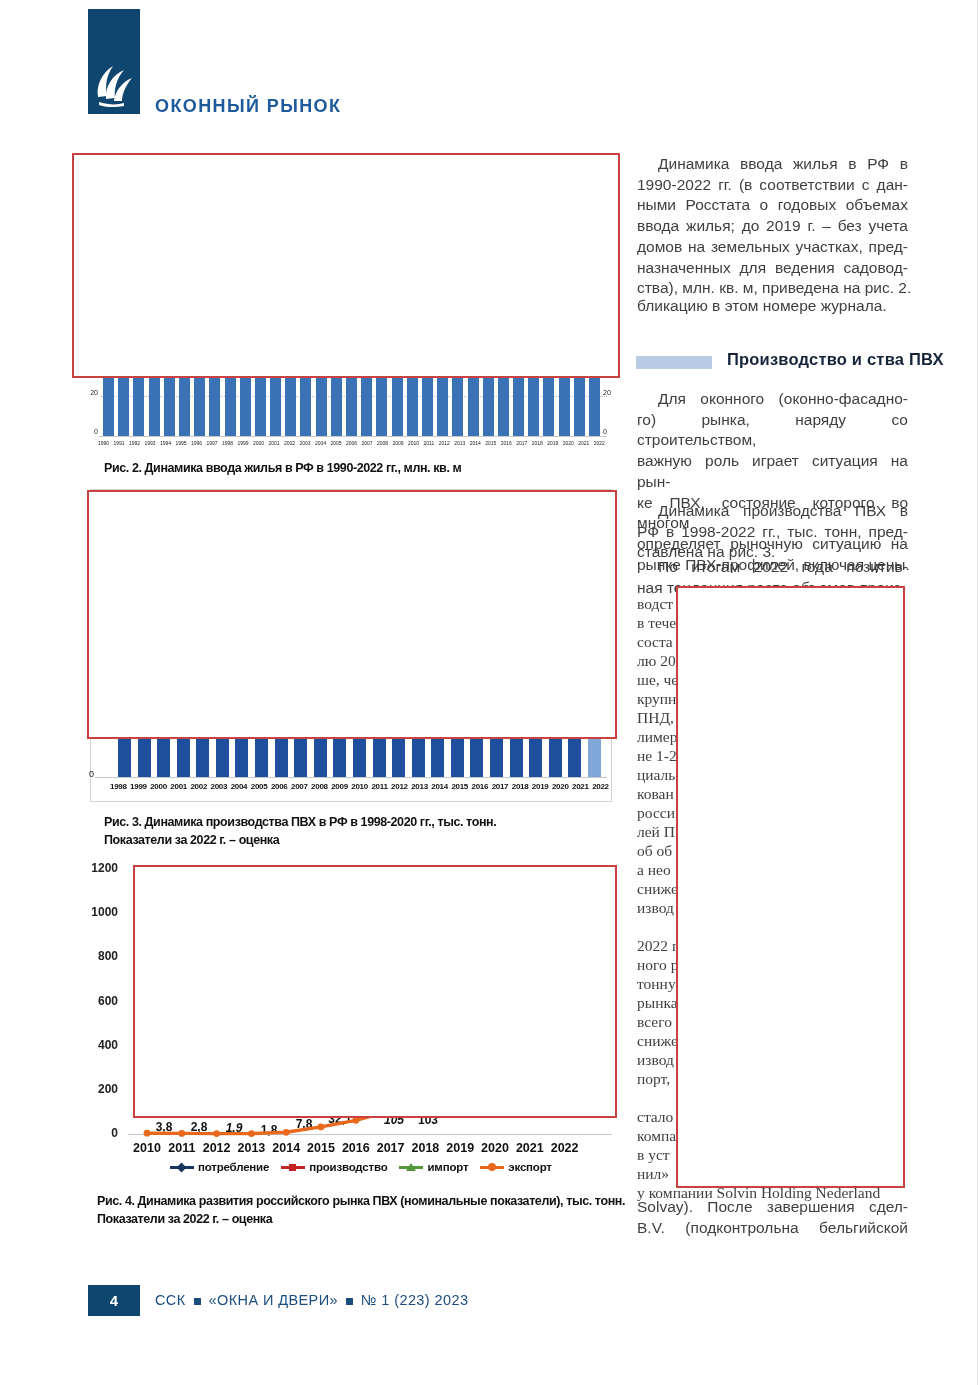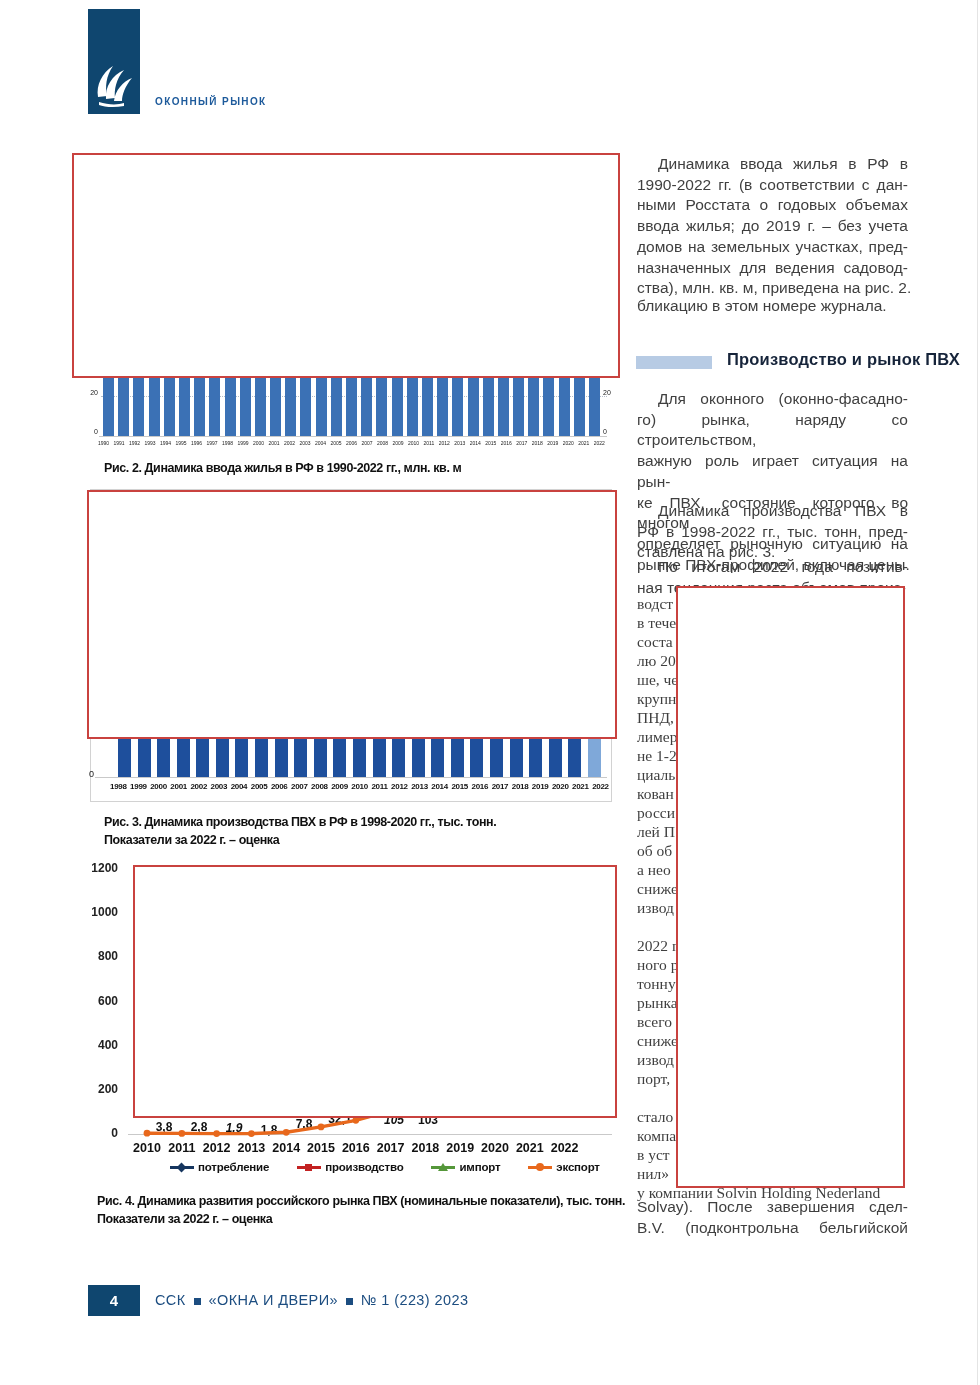--- a/index.html
+++ b/index.html
@@ -3,21 +3,21 @@
 <meta charset="utf-8">
 <style>
   html,body{margin:0;padding:0;background:#fff;}
   #page{position:relative;width:980px;height:1385px;background:#fff;overflow:hidden;
         font-family:"Liberation Sans",sans-serif;}
   .abs{position:absolute;}
   .edge{position:absolute;right:2px;top:0;width:1px;height:100%;background:#e4e4e4;}
 
   
   #logo-box{left:88px;top:9px;width:52px;height:105px;background:#0f466f;}
-  #header-label{left:155px;top:96px;font-size:10px;font-weight:bold;letter-spacing:1.4px;color:#1d5a9b;}
+  #header-label{left:155px;top:96px;font-size:18px;font-weight:bold;letter-spacing:1.4px;color:#1d5a9b;}
   #footer-box{left:88px;top:1285px;width:52px;height:31px;background:#0f466f;color:#fff;
               font-size:15px;font-weight:bold;text-align:center;line-height:31px;}
   #footer-imprint{left:155px;top:1292px;font-size:14.5px;color:#1c4d80;letter-spacing:.4px;}
   .sq{display:inline-block;width:7px;height:7px;background:#1c4d80;margin:0 8px;}
 
   
   .col{width:271px;font-size:15.5px;line-height:20.7px;color:#3f3f3f;z-index:5;}
   .ln{white-space:nowrap;overflow:visible;}
   .j{white-space:normal;text-align:justify;text-align-last:justify;}
   .ind{text-indent:21px;}
@@ -46,21 +46,21 @@
   #fig3-bars .bar{width:13px;height:38px;}
   #fig3-xlabels{left:110px;top:782px;width:499px;display:flex;justify-content:space-between;
                 font-size:8px;font-weight:bold;letter-spacing:-0.3px;color:#111;z-index:6;}
   .tick9{font-size:9px;color:#222;width:16px;text-align:right;z-index:6;}
 
   
   .ytick{position:absolute;left:88px;width:30px;text-align:right;font-size:12px;font-weight:bold;color:#222;z-index:6;}
   .xlab{position:absolute;top:1141px;width:40px;text-align:center;font-size:12.5px;font-weight:bold;color:#111;z-index:6;}
   .dlab{position:absolute;transform:translateX(-50%);font-size:12px;font-weight:bold;color:#111;z-index:7;}
   #fig4-line{left:125px;top:855px;z-index:9;}
-  #fig4-legend{left:170px;top:1161px;display:flex;gap:28px;align-items:center;z-index:6;}
+  #fig4-legend{left:170px;top:1161px;display:flex;gap:12px;align-items:center;z-index:6;}
   .legitem{display:flex;align-items:center;gap:4px;font-size:11.5px;font-weight:bold;
            letter-spacing:-0.2px;color:#111;white-space:nowrap;}
   .mk{position:relative;display:inline-block;width:24px;height:10px;}
   .mkline{position:absolute;left:0;top:3.5px;width:24px;height:3px;}
   .mks{position:absolute;left:8px;top:1px;width:8px;height:8px;}
   .mk-diamond{width:7px;height:7px;top:1.5px;transform:rotate(45deg);}
   .mk-square{width:7px;height:7px;top:1.5px;}
   .mk-triangle{width:0;height:0;border-left:5px solid transparent;border-right:5px solid transparent;
                border-bottom:8px solid #55973a;left:7px;top:1px;}
   .mk-circle{border-radius:50%;}
@@ -294,21 +294,21 @@
       <div class="ln j">ными Росстата о годовых объемах</div>
       <div class="ln j">ввода жилья; до 2019 г. – без учета</div>
       <div class="ln j">домов на земельных участках, пред-</div>
       <div class="ln j">назначенных для ведения садовод-</div>
       <div class="ln">ства), млн. кв. м, приведена на рис. 2.</div>
     </div>
   <div class="abs col" style="left:637px;top:296px">
       <div class="ln">бликацию в этом номере журнала.</div>
     </div>
   <div class="abs" id="section-heading-accent"></div>
-  <div class="abs" id="section-heading">Производство и рынок ПВХ</div>
+  <div class="abs" id="section-heading">Производство и ства ПВХ</div>
   <div class="abs col" style="left:637px;top:389px">
       <div class="ln j ind">Для оконного (оконно-фасадно-</div>
       <div class="ln j">го) рынка, наряду со строительством,</div>
       <div class="ln j">важную роль играет ситуация на рын-</div>
       <div class="ln j">ке ПВХ, состояние которого во многом</div>
       <div class="ln j">определяет рыночную ситуацию на</div>
       <div class="ln">рынке ПВХ-профилей, включая цены.</div>
     </div>
   <div class="abs col" style="left:637px;top:501px">
       <div class="ln j ind">Динамика производства ПВХ в</div>

